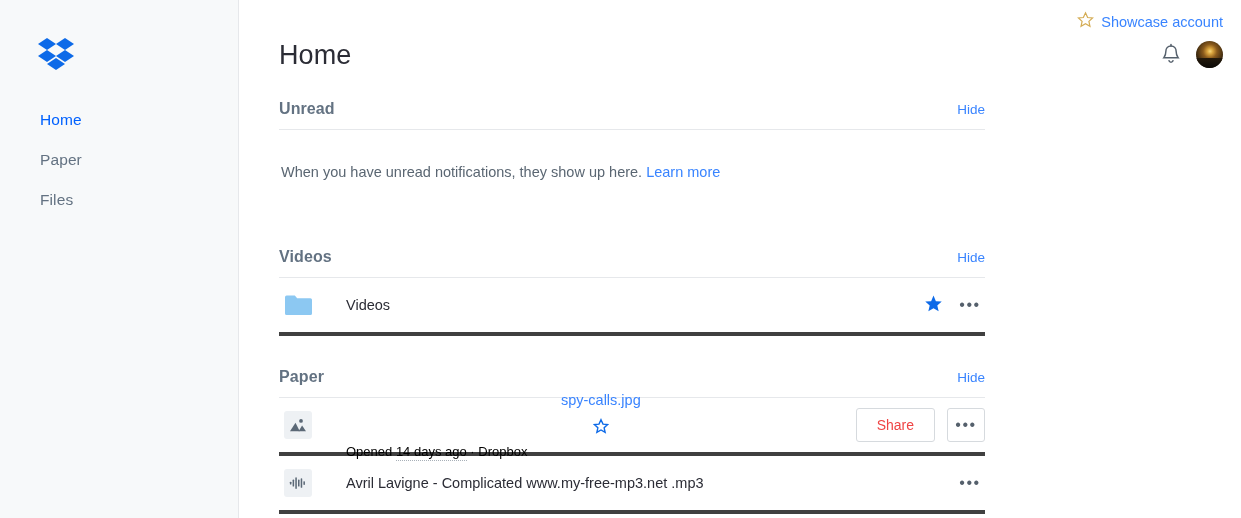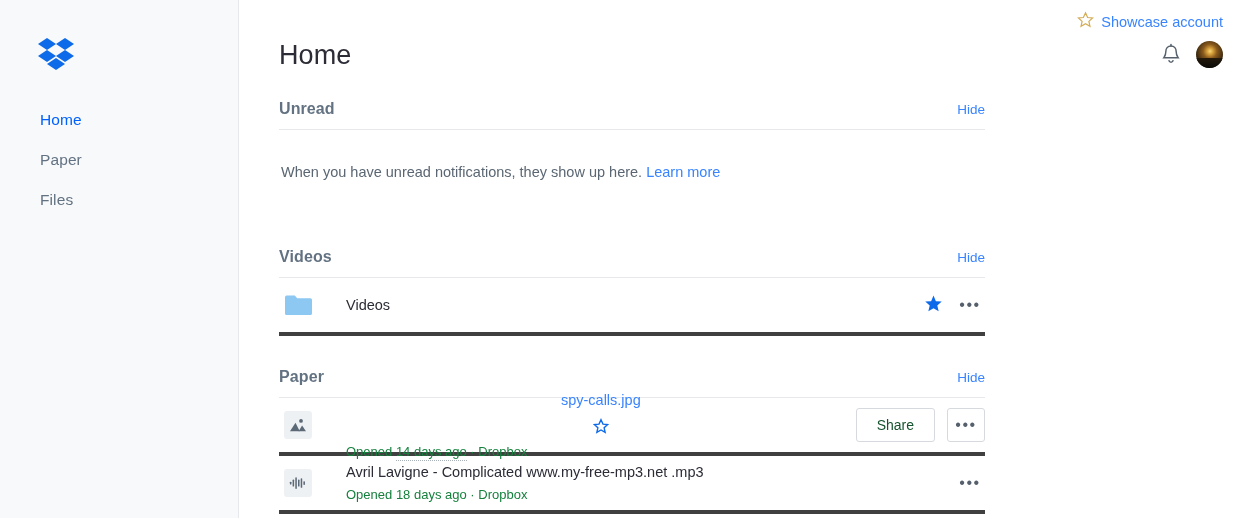--- a/index.html
+++ b/index.html
@@ -107,27 +107,27 @@
     display: flex; align-items: center; justify-content: center;
     flex: 0 0 28px;
   }
   .thumb { background: #eef1f4; }
   .row-label-wrap { margin-left: 34px; flex: 1 1 auto; min-width: 0; }
   .row-name {
     font-size: 14.5px; color: #2b2c35; display: flex; align-items: center; gap: 8px;
     line-height: 19px;
   }
   .row-name.link-name { color: #3984ff; cursor: pointer; flex-direction: column; }
-  .row-sub { font-size: 13px; color: #15803d; margin-top: 4px; line-height: 17px; }
+  .row-sub { font-size: 13px; color: #000000; margin-top: 4px; line-height: 17px; }
   .dotted { border-bottom: 1px dotted #a8b0b8; padding-bottom: 1px; }
   .row-actions { display: flex; align-items: center; gap: 12px; flex: 0 0 auto; }
   .share-btn {
     border: 1px solid #d6dade; background: #fff; border-radius: 3px;
     font-family: "Liberation Sans", sans-serif;
-    font-size: 14px; color: #14532d;
+    font-size: 14px; color: #ef4444;
     padding: 8px 20px; cursor: pointer; line-height: 16px;
   }
   .more-btn-boxed {
     border: 1px solid #d6dade; background: #fff; border-radius: 3px;
     width: 38px; height: 34px; cursor: pointer;
     display: flex; align-items: center; justify-content: center;
   }
   .more-btn-plain {
     width: 30px; height: 28px; cursor: pointer; background: none; border: none;
     display: flex; align-items: center; justify-content: center;
@@ -274,23 +274,20 @@
               <rect x="7" y="1.6" width="1.7" height="13" rx=".8"></rect>
               <rect x="10" y="4.2" width="1.7" height="7.8" rx=".7"></rect>
               <rect x="13" y="2.8" width="1.7" height="10.6" rx=".8"></rect>
               <rect x="16" y="6" width="1.7" height="4.2" rx=".7"></rect>
             </svg>
           </span>
           <div class="row-label-wrap">
             <div class="row-name">
               <span>Avril Lavigne - Complicated www.my-free-mp3.net .mp3</span>
             </div>
-            <div class="row-sub">
-              <span>Opened </span><span>18 days ago</span><span> · Dropbox</span>
-            </div>
           </div>
           <div class="row-actions">
             <button class="more-btn-plain">
               <span class="dots">•••</span>
             </button>
           </div>
         </div>
       </section>
     </div>
 

